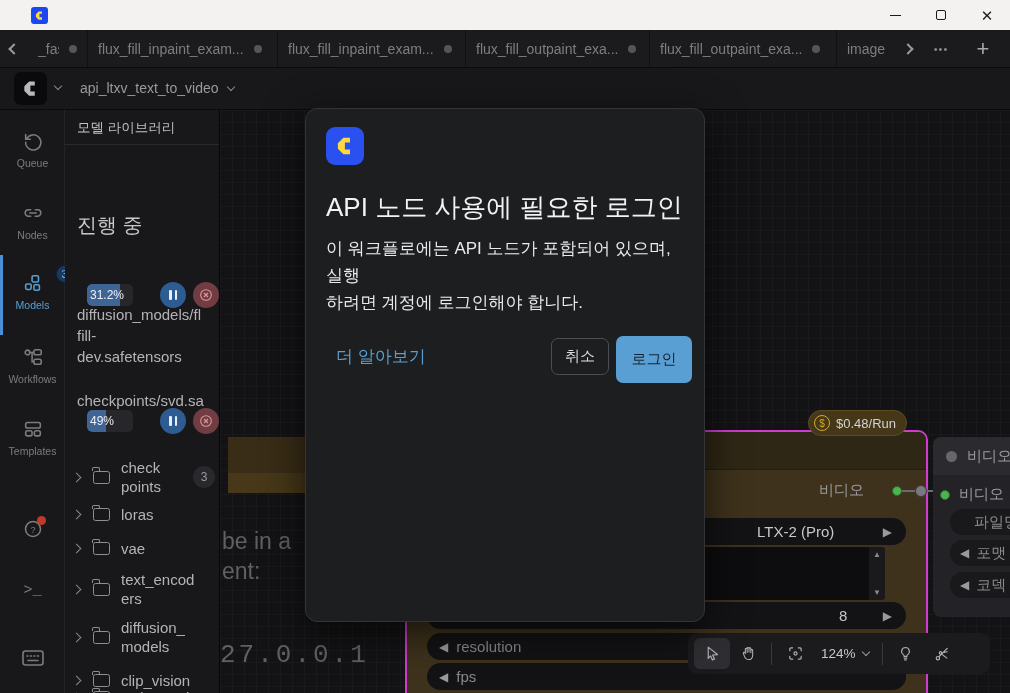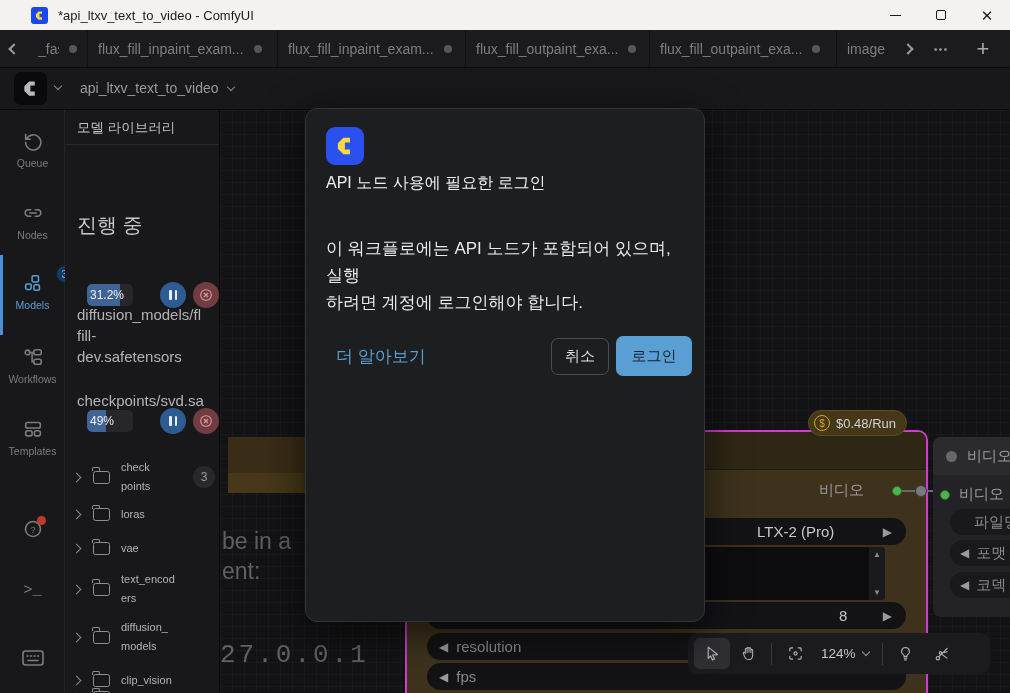--- a/index.html
+++ b/index.html
@@ -65,21 +65,21 @@
   .pfill { position:absolute; left:0; top:0; bottom:0; background:#3f6496; border-radius:5px 0 0 5px; }
   .plabel { position:absolute; left:3px; top:4px; font-size:12px; color:#f0f0f2; white-space:nowrap; }
   .circle-btn { width:26px; height:26px; border-radius:50%; display:flex; align-items:center; justify-content:center; }
   .pausebtn { background:#2d5c92; margin-left:27px; gap:3px; }
   .pausebtn i { width:2.5px; height:10px; background:#e8eef5; border-radius:1px; }
   .stopbtn { background:#713c42; margin-left:7px; color:#dd9aa0; }
   .frow { position:absolute; left:8px; width:145px; display:flex; align-items:center; }
   .tchev { width:7px; height:7px; border-right:1.6px solid #8a8a8e; border-top:1.6px solid #8a8a8e; transform:rotate(45deg); flex:none; margin-right:13px; }
   .ficon { width:17px; height:13px; border:1.6px solid #8f8f93; border-radius:2.5px; position:relative; flex:none; margin-right:11px; }
   .ficon::before { content:""; position:absolute; left:-1.6px; top:-4.5px; width:6px; height:3px; border:1.6px solid #8f8f93; border-bottom:none; border-radius:2px 2px 0 0; }
-  .flabel { font-size:11px; line-height:19px; color:#b4b4b6; white-space:pre-line; }
+  .flabel { font-size:15px; line-height:19px; color:#b4b4b6; white-space:pre-line; }
   .fbadge { position:absolute; right:3px; width:22px; height:22px; border-radius:50%; background:#29292d; color:#9a9a9e; font-size:12px; display:flex; align-items:center; justify-content:center; }
 
   
   .canvas { position:absolute; left:220px; top:110px; width:790px; height:583px; overflow:hidden;
     background-color:#131315;
     background-image:linear-gradient(rgba(255,255,255,.025) 1px, transparent 1px),
                      linear-gradient(90deg, rgba(255,255,255,.025) 1px, transparent 1px);
     background-size:12px 12px; }
   .note-frag { position:absolute; color:#606064; }
   .partial-node { position:absolute; left:8px; top:327px; width:84px; height:56px; }
@@ -112,40 +112,39 @@
 
   .bottom-toolbar { position:absolute; left:468px; top:523px; width:302px; height:41px; background:#1b1b1e; border-radius:9px; display:flex; align-items:center; padding:0 6px; color:#b0b0b4; }
   .bt-btn { width:36px; height:31px; display:flex; align-items:center; justify-content:center; border-radius:6px; }
   .bt-btn.active { background:#2f2f33; }
   .bt-sep { width:1px; height:22px; background:#39393d; margin:0 5px; }
   .bt-zoom { display:flex; align-items:center; gap:7px; font-size:13.5px; color:#c8c8ca; padding:0 8px; }
 
   
   .modal { position:absolute; left:305px; top:108px; width:400px; height:514px; background:#1c1e20; border:1px solid #323438; border-radius:12px; box-shadow:0 10px 40px rgba(0,0,0,.65); z-index:50; }
   .modal-logo { position:absolute; left:20px; top:18px; width:38px; height:38px; background:#2b50f0; border-radius:9px; display:flex; align-items:center; justify-content:center; }
-  .modal-title { position:absolute; left:20px; top:64px; font-size:16px; color:#f2f2f4; }
+  .modal-title { position:absolute; left:20px; top:81px; font-size:26px; color:#f2f2f4; }
   .modal-body { position:absolute; left:20px; top:126px; width:362px; font-size:17px; line-height:27px; color:#eaeaec; white-space:pre-line; }
   .learn-more { position:absolute; left:30px; top:236px; font-size:17px; color:#5a9fd4; }
   .cancel-btn { position:absolute; left:245px; top:229px; width:58px; height:37px; background:transparent; border:1px solid #4a4f55; border-radius:7px; color:#dcdcde; font-size:15px; display:flex; align-items:center; justify-content:center; }
-  .login-btn { position:absolute; left:310px; top:227px; width:76px; height:40px; background:#5a9fd4; border-radius:7px; color:#15222e; font-size:15px; display:flex; align-items:center; justify-content:center;text-align:right; }
+  .login-btn { position:absolute; left:310px; top:227px; width:76px; height:47px; background:#5a9fd4; border-radius:7px; color:#15222e; font-size:15px; display:flex; align-items:center; justify-content:center;text-align:right; }
 
   svg { display:block; }
 </style>
 </head>
 <body>
 
 <div class="app">
 
   <div class="titlebar">
     <span class="appicon">
       <svg width="11" height="11" viewBox="0 0 20 20">
           <path d="M14.5 2.5h-6l-5 5v5l5 5h6v-4.4h-4.6v-6.2h4.6z" fill="#ffd83d"></path>
         </svg>
     </span>
-    <span class="title">*api_ltxv_text_to_video - ComfyUI</span>
     <div class="wincontrols">
       <div class="winbtn">
           <span class="min-glyph"></span>
         </div>
       <div class="winbtn">
           <span class="max-glyph"></span>
         </div>
       <div class="winbtn">
           <span class="close-glyph">✕</span>
         </div>

